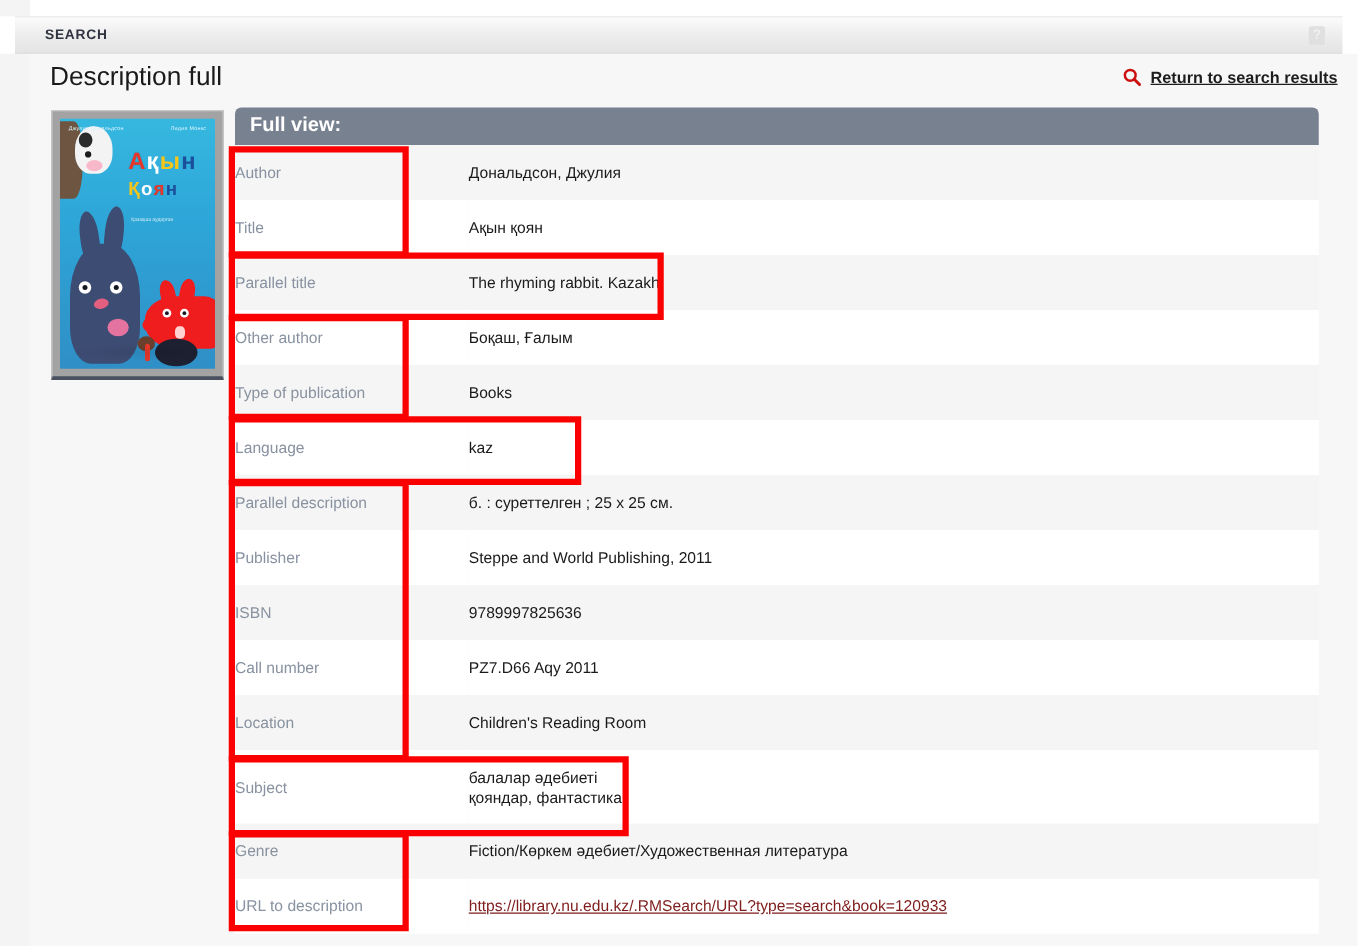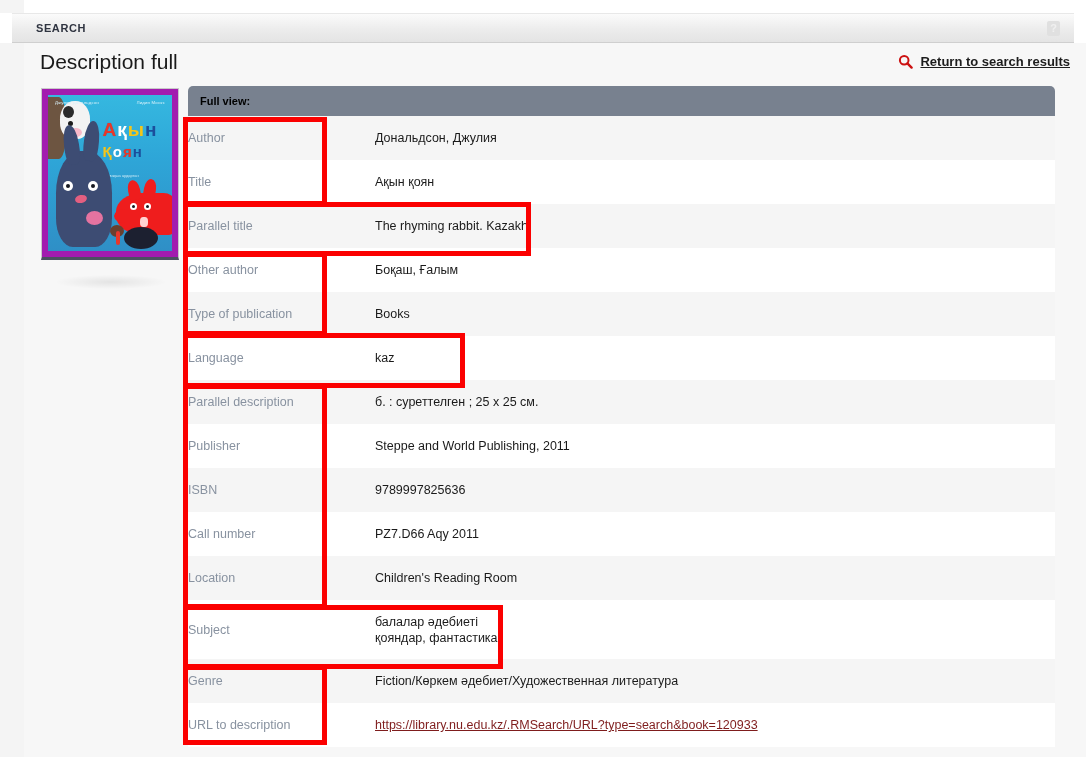--- a/index.html
+++ b/index.html
@@ -62,22 +62,22 @@
     font-weight: bold;
   }
   .return-link .lbl {
     font-size: 13px; color: #1d1d1d; text-decoration: underline;
   }
   .mag-icon { display: block; }
 
   
   .cover-frame {
     position: absolute; left: 41px; top: 88px;
-    width: 138px; height: 172px;
-    background: #a21caf;
+    width: 138px; height: 216px;
+    background: #a3a3a3;
     border: 1px solid #c9c9c9;
     border-bottom: 3px solid #4a5160;
     padding: 6px;
   }
   .cover-art {
     position: relative; width: 100%; height: 100%;
     background: linear-gradient(to bottom, #35b8e0 0%, #2ea6d8 40%, #2f8fc6 100%);
     overflow: hidden;
   }
   .cov-credit {
@@ -191,21 +191,21 @@
     background: radial-gradient(ellipse at center, rgba(0,0,0,.08) 0%, rgba(0,0,0,0) 72%);
   }
 
   
   .fv-wrap { position: absolute; left: 188px; top: 86px; width: 867px; }
   .fv-head {
     height: 30px; background: #78818f;
     border-radius: 5px 5px 0 0;
     display: flex; align-items: center;
     padding-left: 12px;
-    color: #000000; font-size: 11px; font-weight: bold;
+    color: #ffffff; font-size: 16px; font-weight: bold;
   }
   table.fv { width: 867px; border-collapse: collapse; table-layout: fixed; }
   table.fv td { vertical-align: middle; font-size: 12.5px; padding: 0; }
   td.lbl {
     width: 187px; color: #8892a0; padding-left: 13px; font-size: 12.5px; margin-top: 20px;
   }
   td.val { color: #1a1a1a; padding-left: 16px; font-size: 12.5px; }
   tr.odd td { background: #f5f5f5; }
   tr.even td { background: #ffffff; }
   tr.r { height: 44px; }

